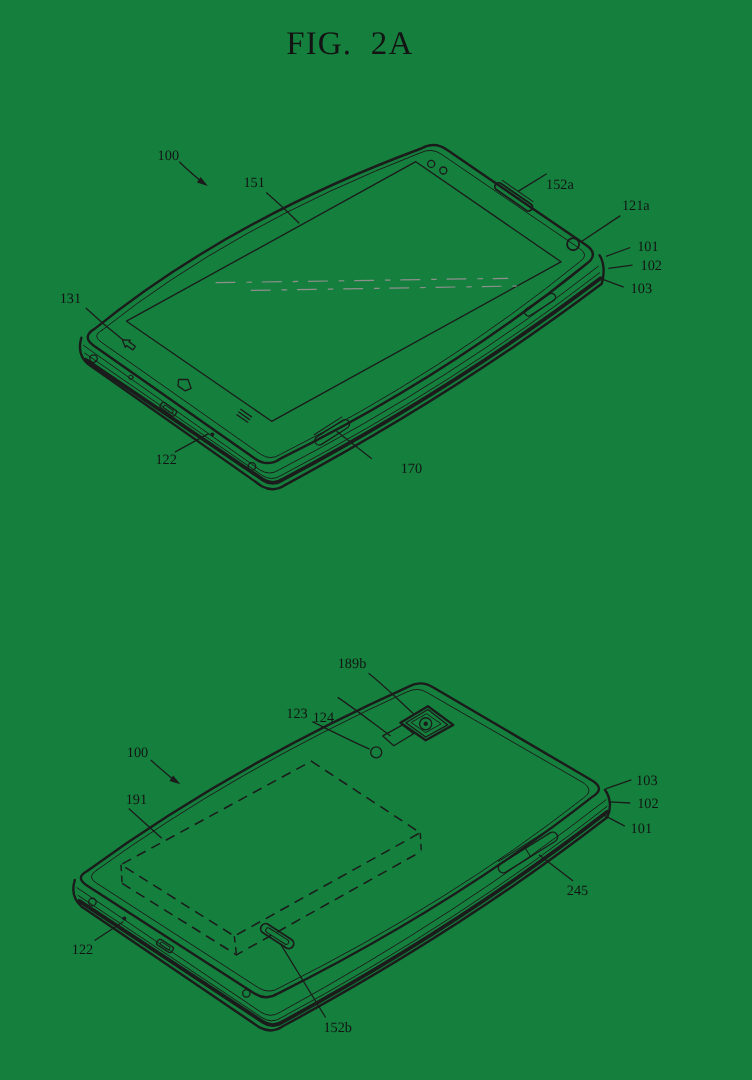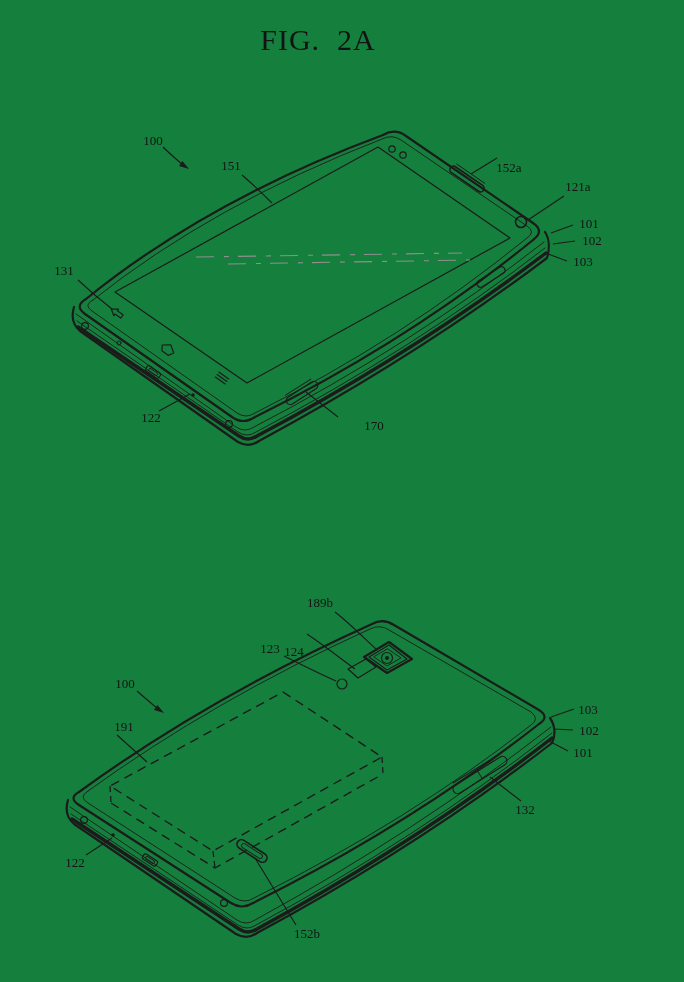--- a/index.html
+++ b/index.html
@@ -178,17 +178,17 @@
   <div class="ref-label" style="left:343px;top:426px;margin-left:31px;">170</div>
 
   <div class="ref-label" style="left:320px;top:603px;">189b</div>
   <div class="ref-label" style="left:294px;top:626px;margin-top:26px;">124</div>
   <div class="ref-label" style="left:270px;top:649px;">123</div>
   <div class="ref-label" style="left:125px;top:684px;">100</div>
   <div class="ref-label" style="left:104px;top:727px;margin-left:20px;">191</div>
   <div class="ref-label" style="left:588px;top:710px;">103</div>
   <div class="ref-label" style="left:589px;top:731px;">102</div>
   <div class="ref-label" style="left:583px;top:753px;">101</div>
-  <div class="ref-label" style="left:525px;top:810px;">132</div>
+  <div class="ref-label" style="left:525px;top:810px;">245</div>
   <div class="ref-label" style="left:75px;top:863px;">122</div>
   <div class="ref-label" style="left:307px;top:934px;">152b</div>
 
 </div>
 
 </body></html>

